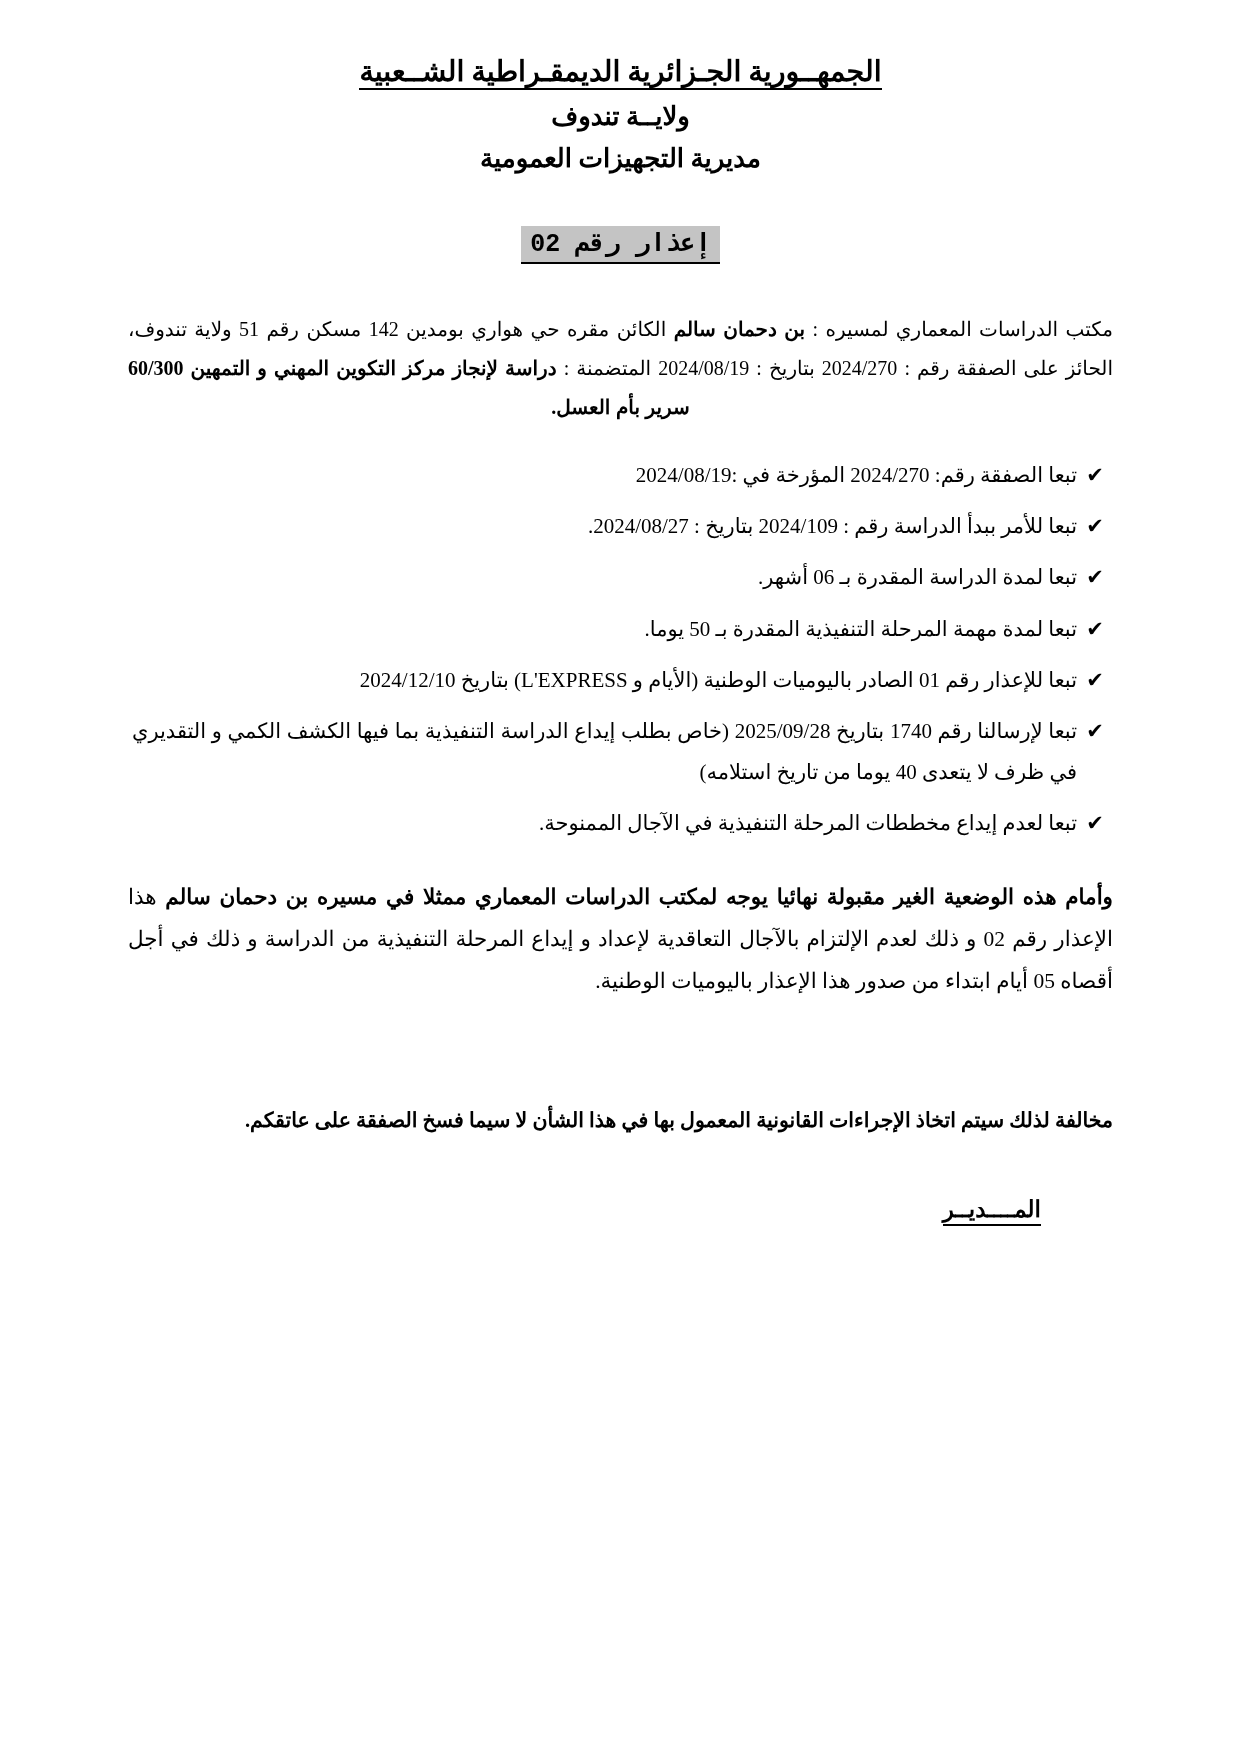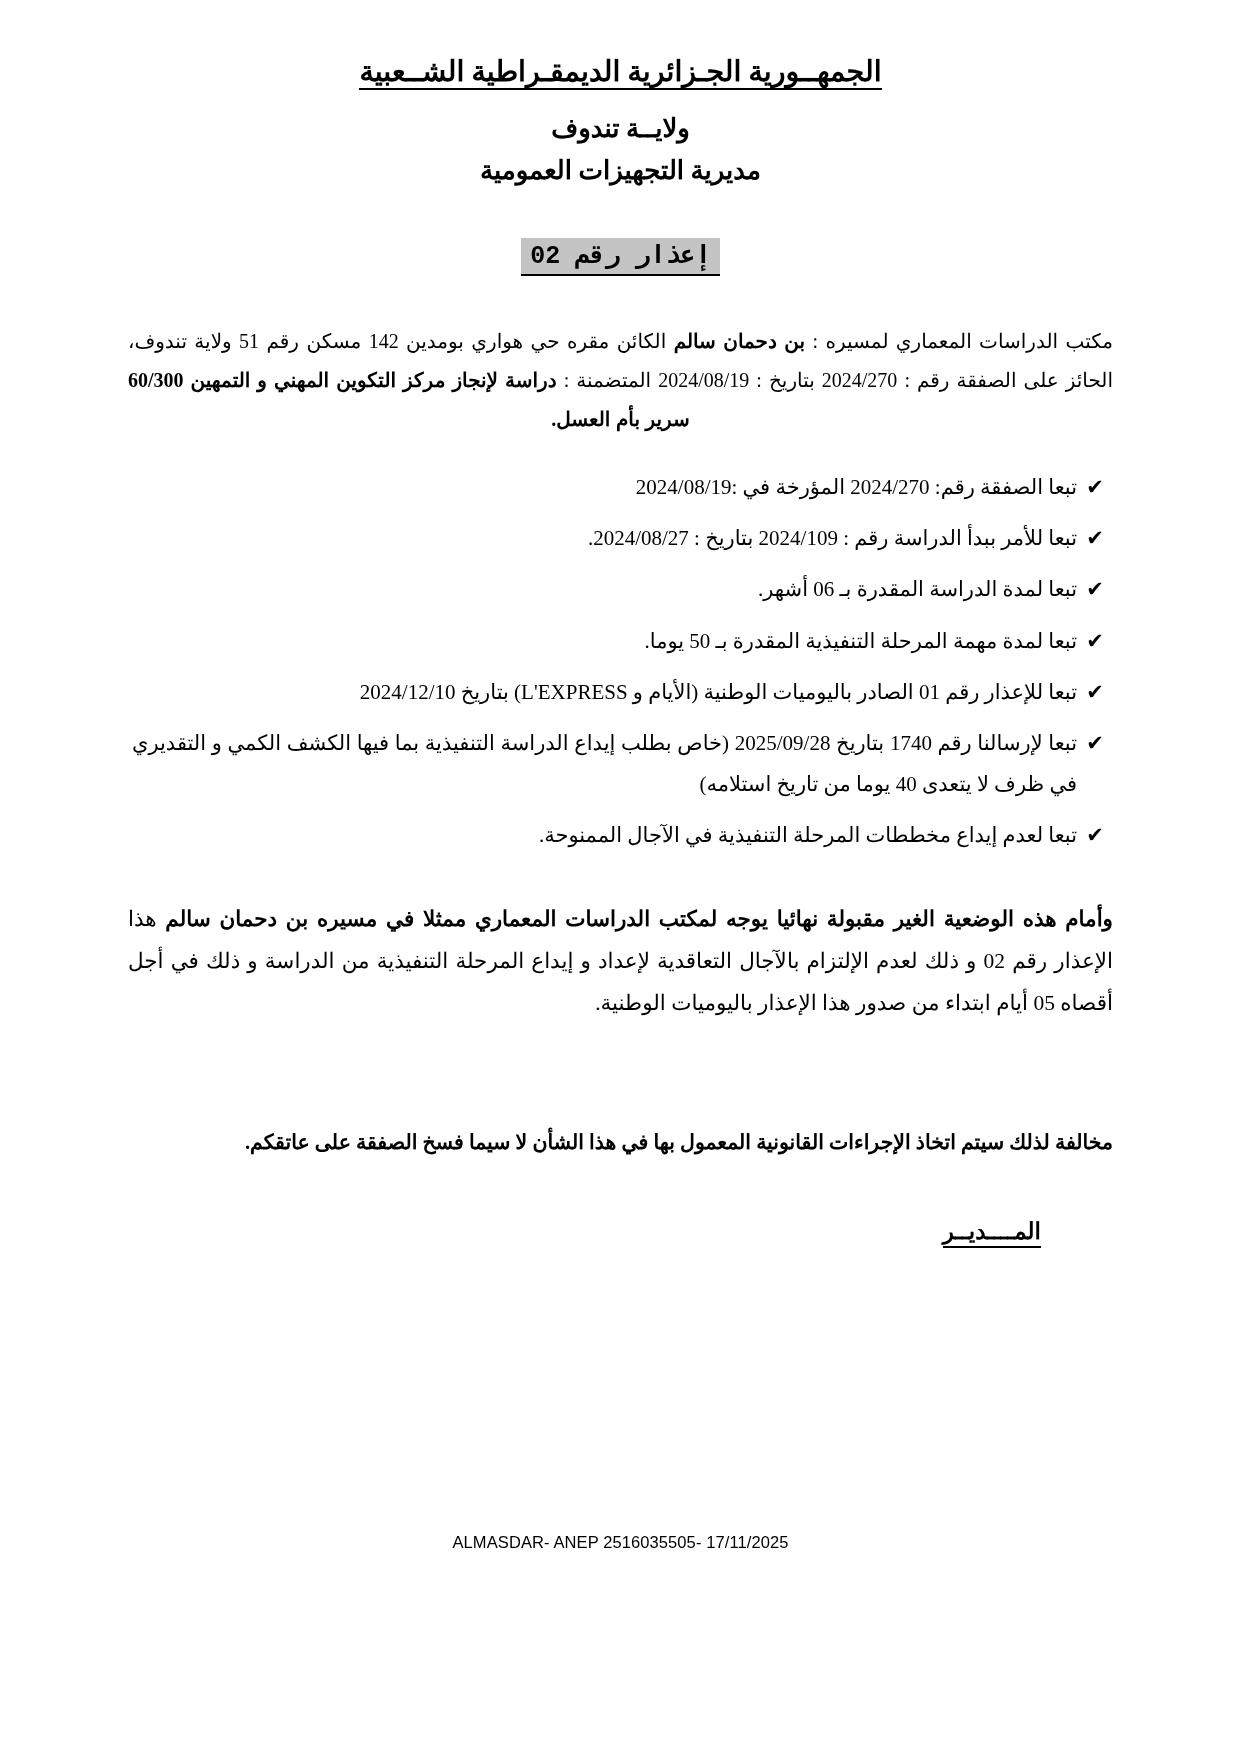--- a/index.html
+++ b/index.html
@@ -39,21 +39,21 @@
     letter-spacing: 0.2px;
     white-space: nowrap;
   }
   .lh-line1 .ul {
     border-bottom: 2px solid #000;
     padding-bottom: 1px;
   }
   .lh-line2 {
     font-size: 26px;
     line-height: 1.5;
-    margin-top: 17px;
+    margin-top: 5px;
     font-family: Liberation Serif, serif;
   }
   .lh-line3 {
     font-size: 26px;
     line-height: 1.5;
     margin-top: 3px;
   }
 
   
   .doc-title-wrap {
@@ -106,21 +106,21 @@
   }
   .check-text {
     flex: 1 1 auto;
     text-align: justify;
     text-align-last: right;
     padding-left: 4px;
   }
 
   
   .closing {
-    margin-top: 44px;
+    margin-top: 34px;
     font-size: 21.5px;
     line-height: 1.95;
     text-align: justify;
     text-align-last: right;
   }
   .closing b { font-weight: bold; }
 
   .notice {
     margin-top: 98px;
     font-size: 20.5px;
@@ -213,14 +213,13 @@
     </div>
 
     <div class="notice">مخالفة لذلك سيتم اتخاذ الإجراءات القانونية المعمول بها في هذا الشأن لا سيما فسخ الصفقة على عاتقكم.</div>
 
     <div class="signature-wrap">
       <span class="signature">المــــديــر</span>
     </div>
 
   </div>
 
-  <div class="footer">ALMASDAR- ANEP 2516035505- 17/11/2025</div>
 </div>
 
 </body></html>

